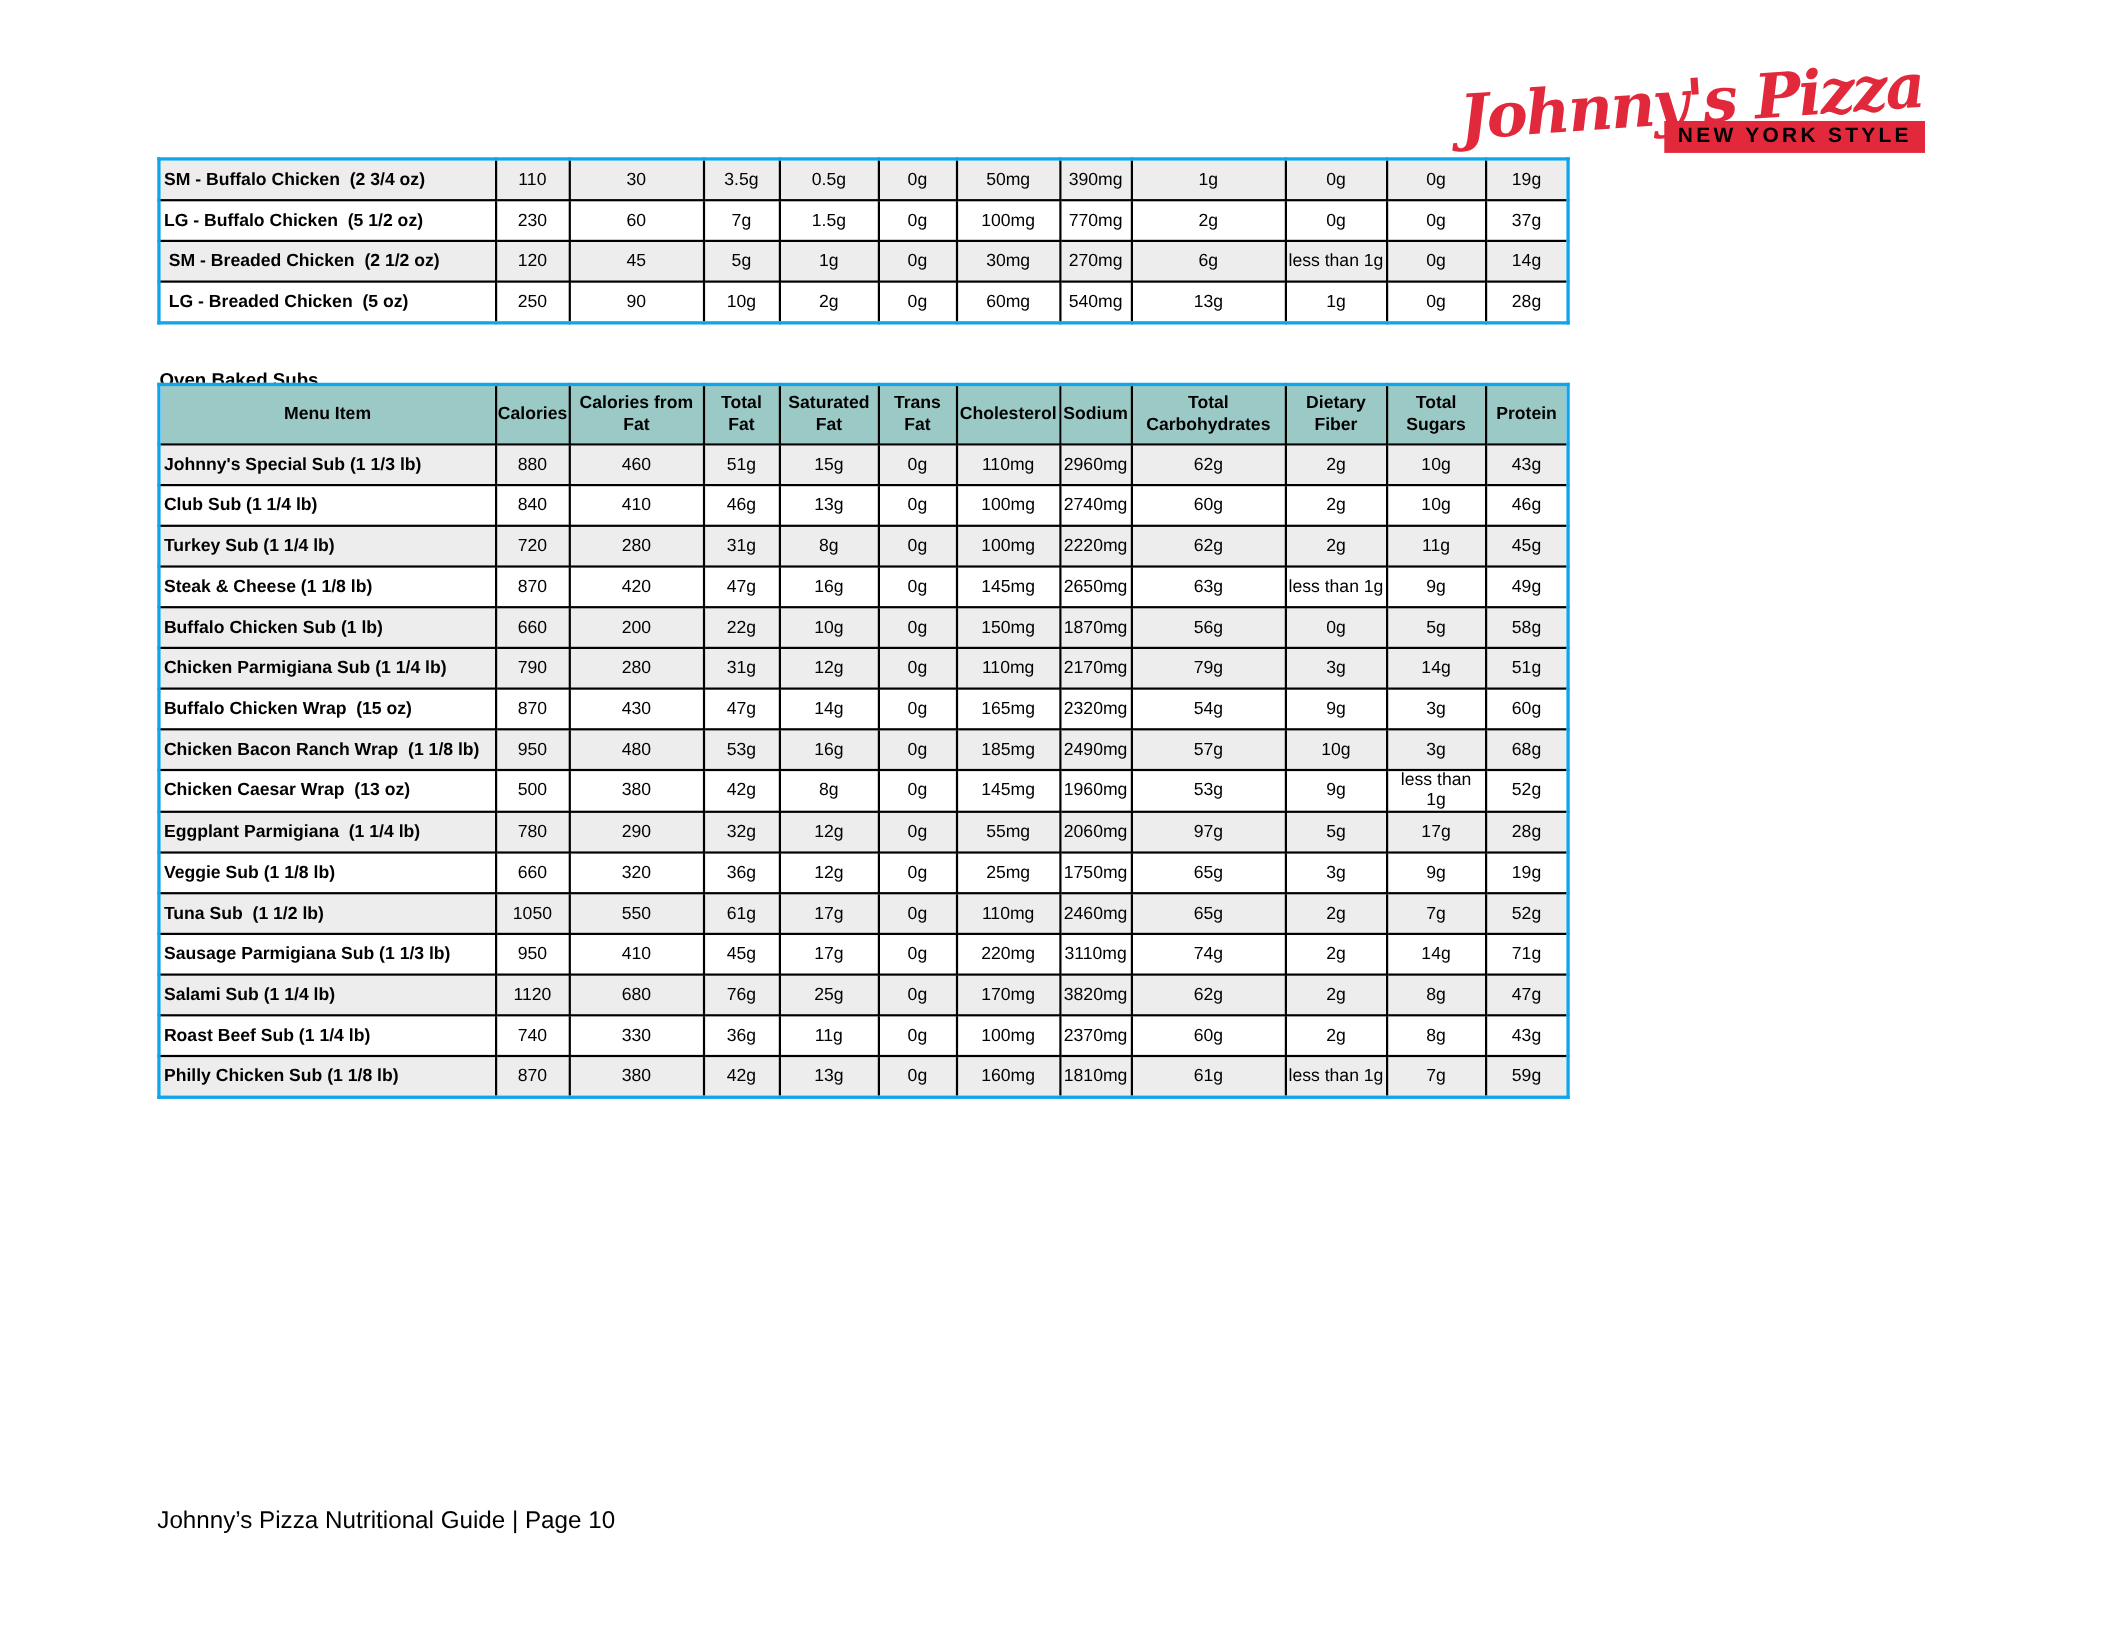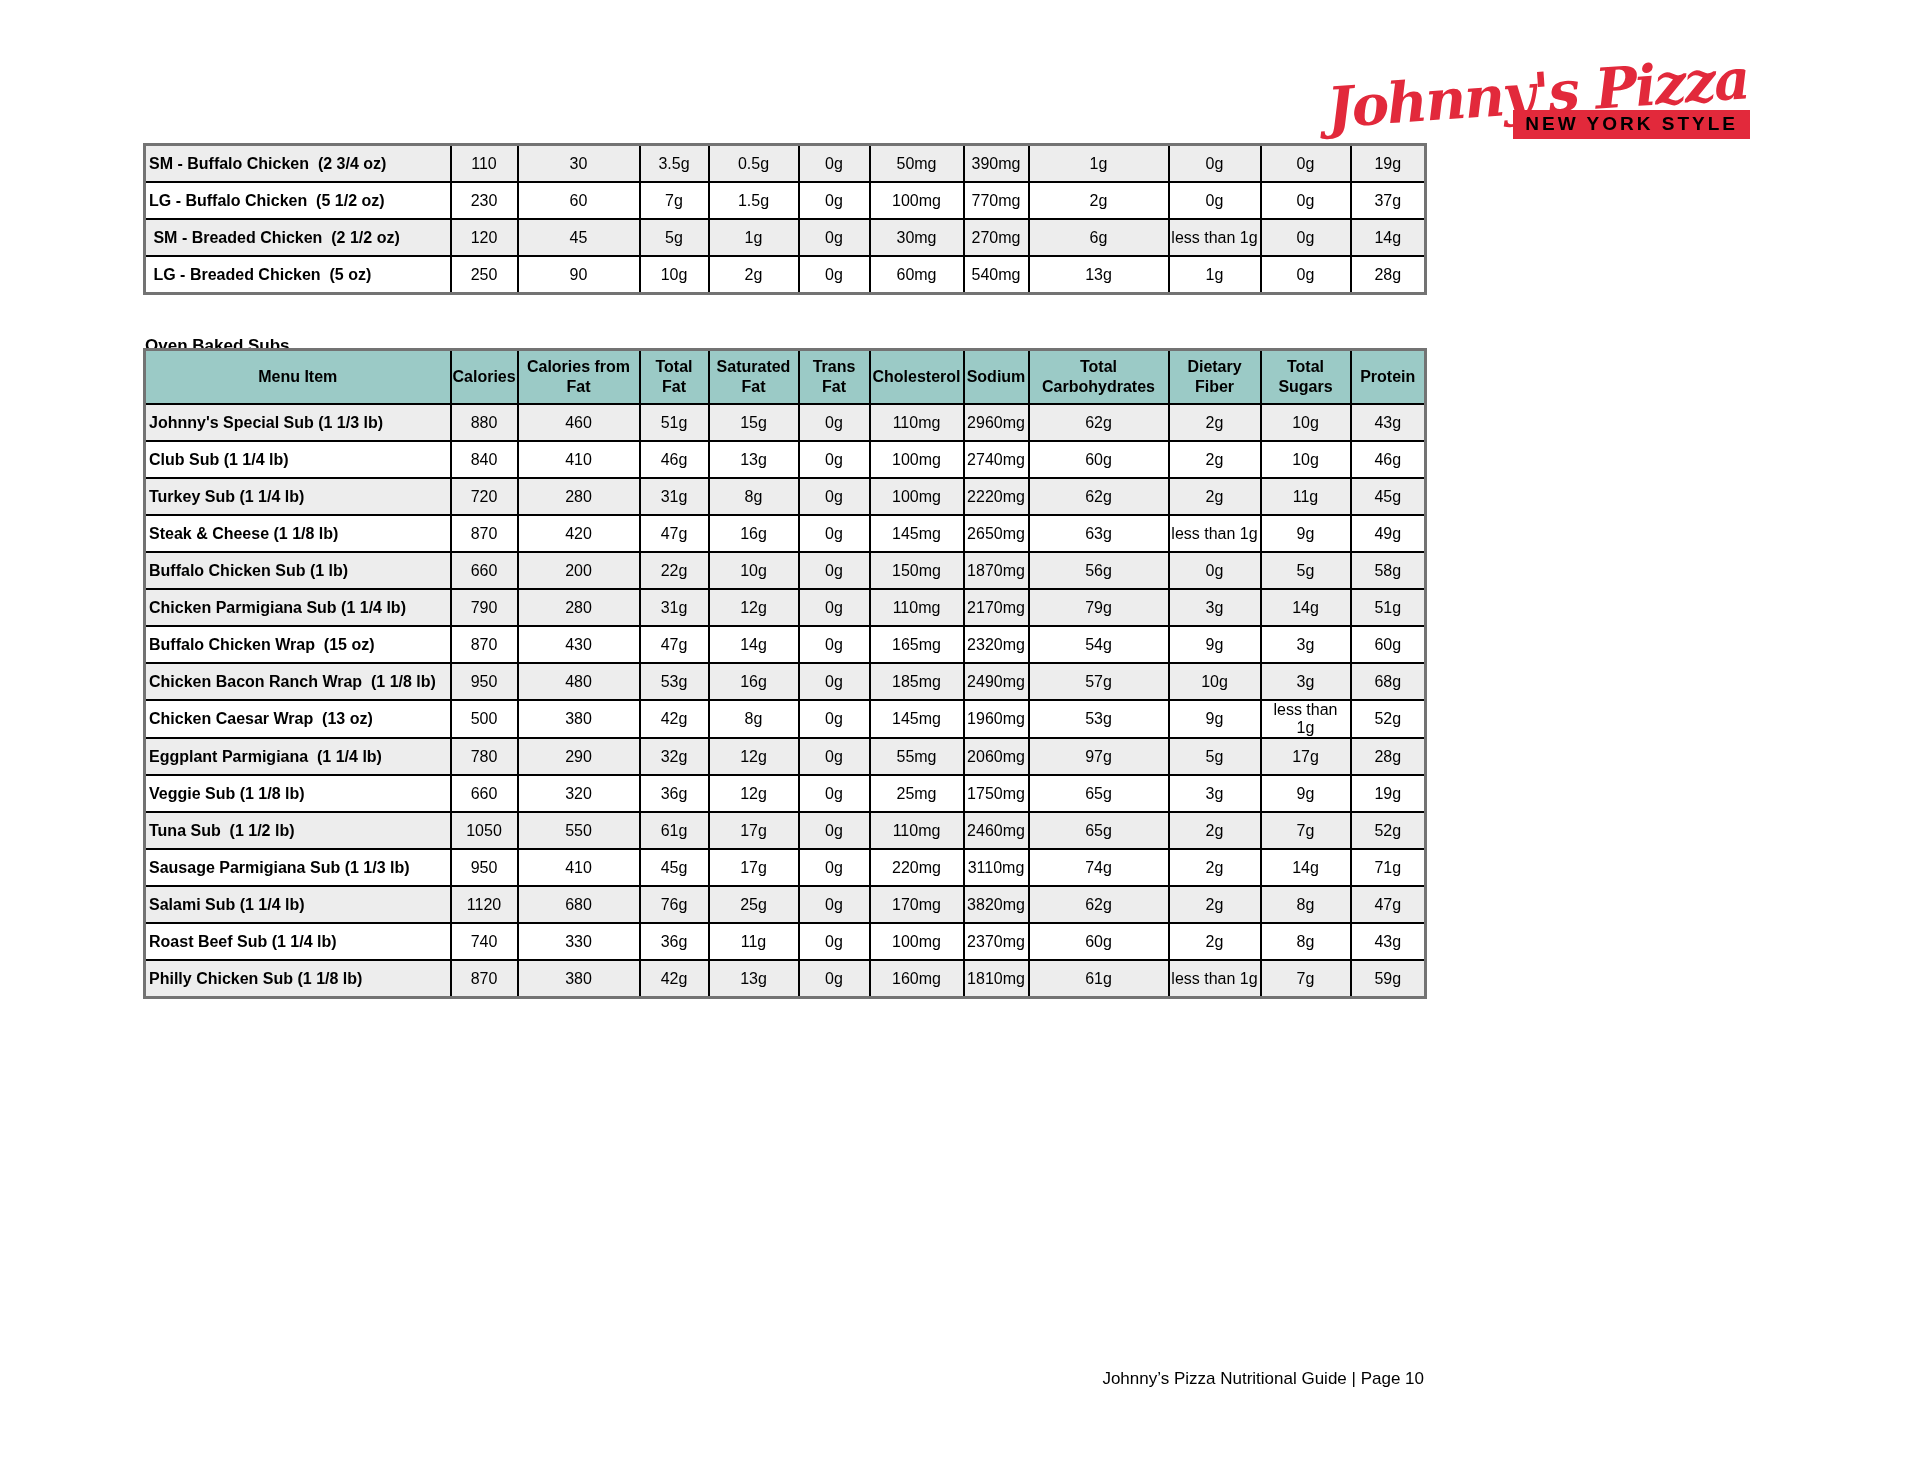--- a/index.html
+++ b/index.html
@@ -28,21 +28,21 @@
     white-space:nowrap;
   }
 
   
   .table-top  { position:absolute; top:143px; left:143px; }
   .table-main { position:absolute; top:348px; left:143px; }
   table {
     border-collapse:collapse;
     table-layout:fixed;
     width:1281px;
-    border:3px solid #737373;
+    border:3px solid #0ea5e9;
     background:#fff;
   }
   col.c0{width:306px} col.c1{width:67px}  col.c2{width:122px} col.c3{width:69px}
   col.c4{width:90px}  col.c5{width:71px}  col.c6{width:94px}  col.c7{width:65px}
   col.c8{width:140px} col.c9{width:92px}  col.c10{width:90px} col.c11{width:75px}
 
   th, td {
     border:2px solid #000;
     font-size:16px;
     text-align:center;
@@ -60,21 +60,21 @@
   td.item {
     text-align:left;
     font-weight:bold;
     white-space:pre;
     padding-left:3px;
   }
   tr.stripe td { background:#EDEDED; }
 
   
   .section-title { position:absolute; top:336px; left:145px; font-size:17px; font-weight:bold; }
-  .footer { position:absolute; top:1369px; left:143px; width:1281px; text-align:right; font-size:17px; }
+  .footer { position:absolute; top:1369px; left:143px; width:1281px; text-align:left; font-size:22px; }
 </style>
 </head>
 <body>
 
 <div class="page">
 
   <div class="logo">
     <div class="logo-script">Johnny's Pizza</div>
     <div>
       <span class="logo-badge">NEW YORK STYLE</span>

